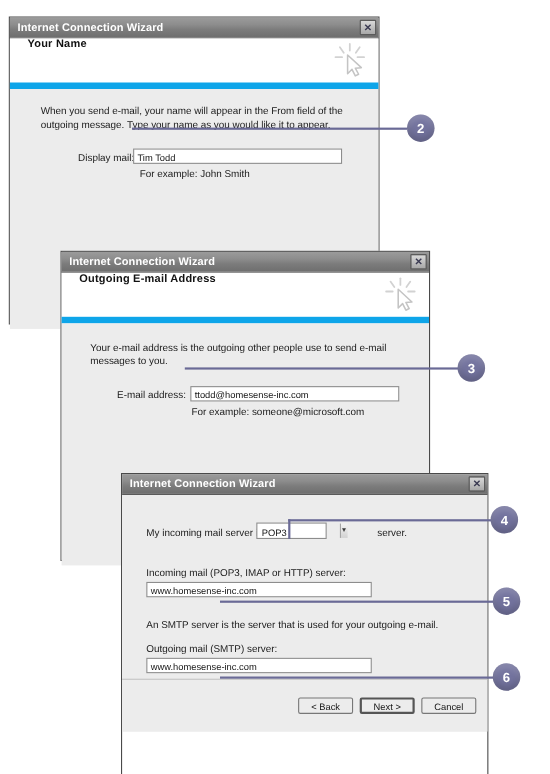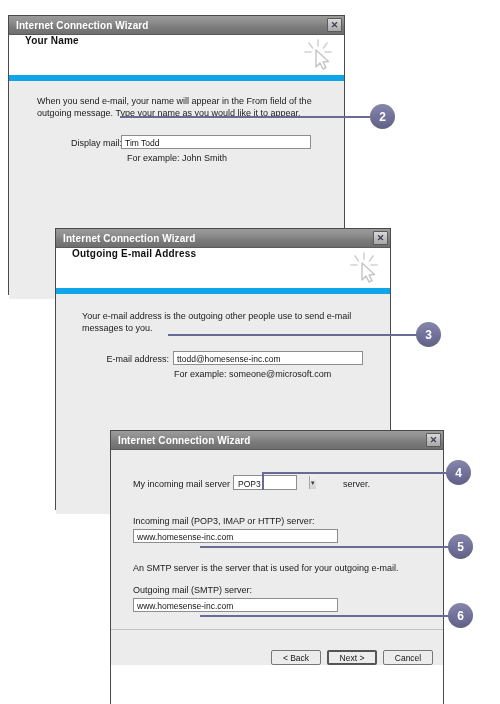--- a/index.html
+++ b/index.html
@@ -154,25 +154,25 @@
     font-size: 6px;
     color: #3a3a3a;
     box-sizing: border-box;
   }
 
   .buttonbar {
     position: absolute;
     left: 0;
     right: 0;
     bottom: 0;
-    height: 36px;
+    height: 48px;
     background: #ececec;
     border-top: 1px solid #c3c3c3;
     display: flex;
-    align-items: flex-end;
+    align-items: center;
     justify-content: flex-end;
     padding-right: 10px;
     gap: 6px;
     box-sizing: border-box;
   }
   .wiz-btn {
     width: 50px;
     height: 15px;
     background: #ececec;
     border: 1px solid #777777;

